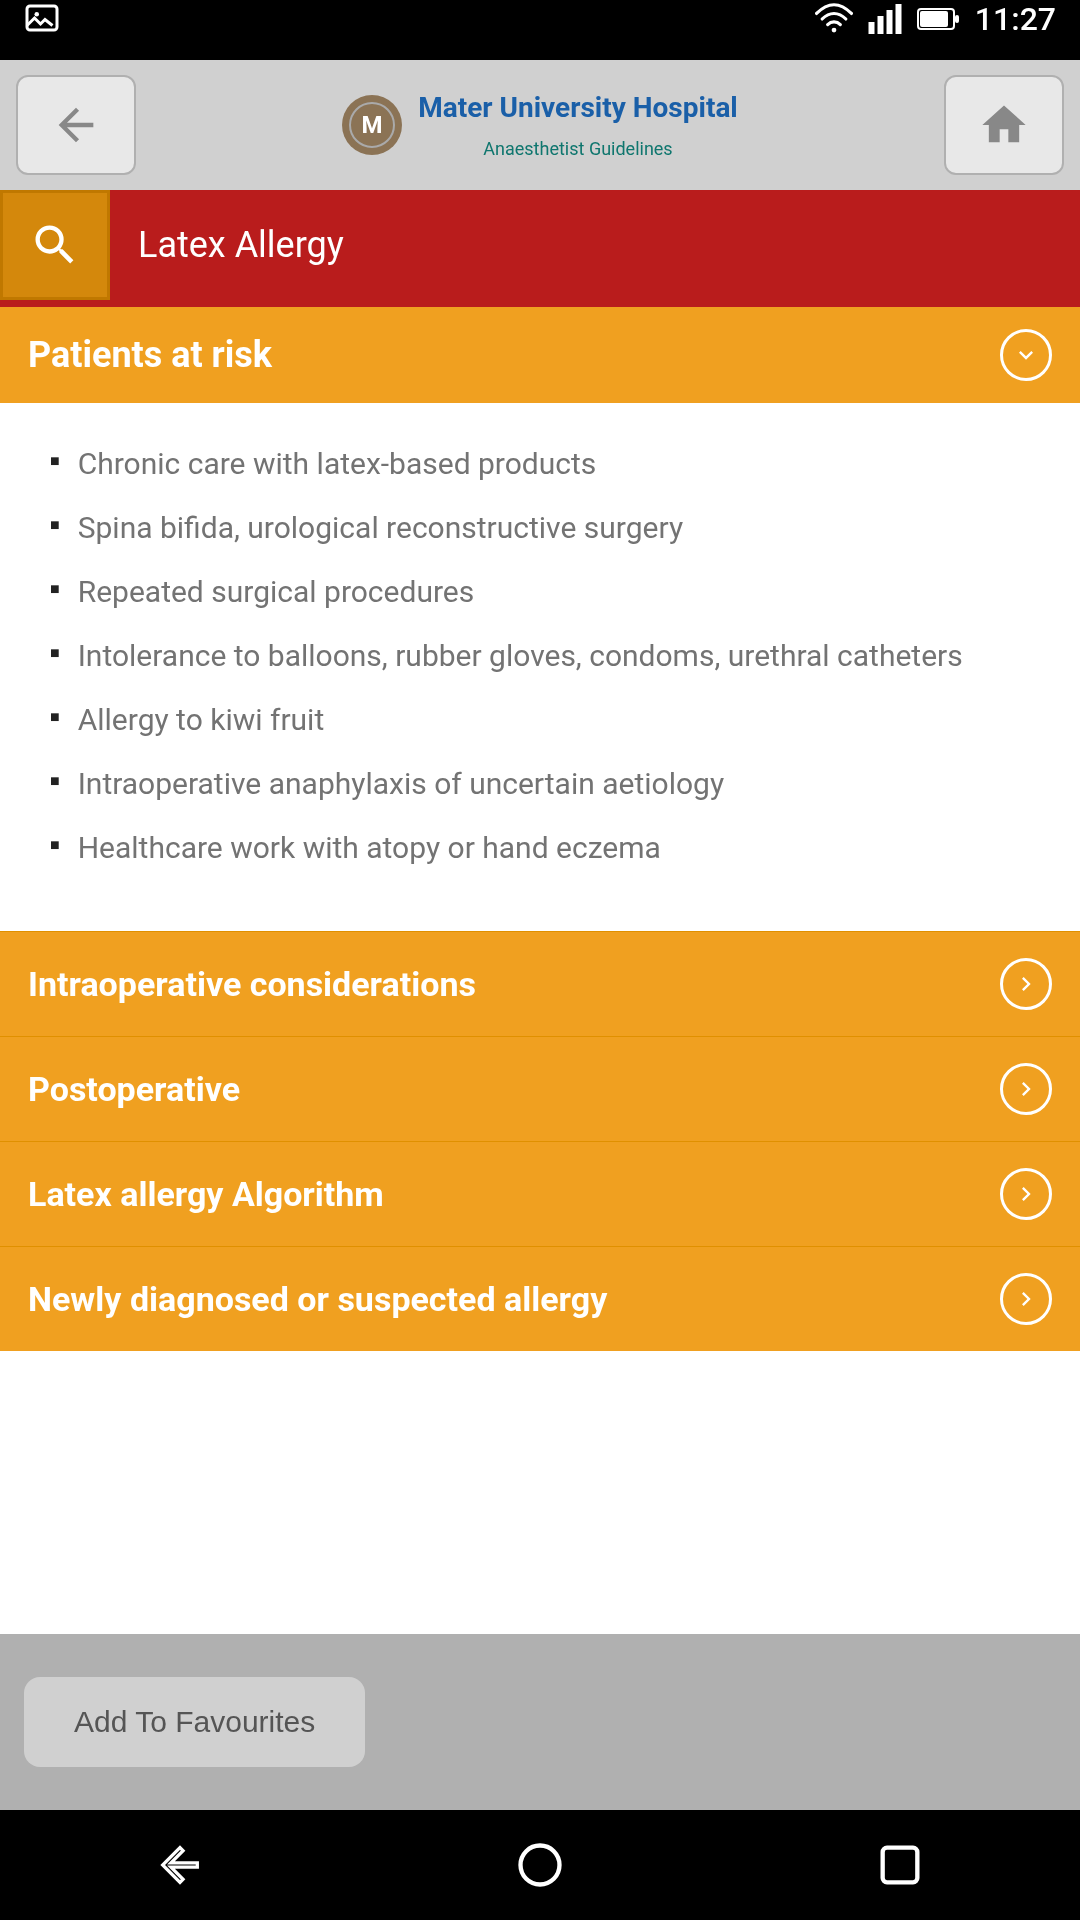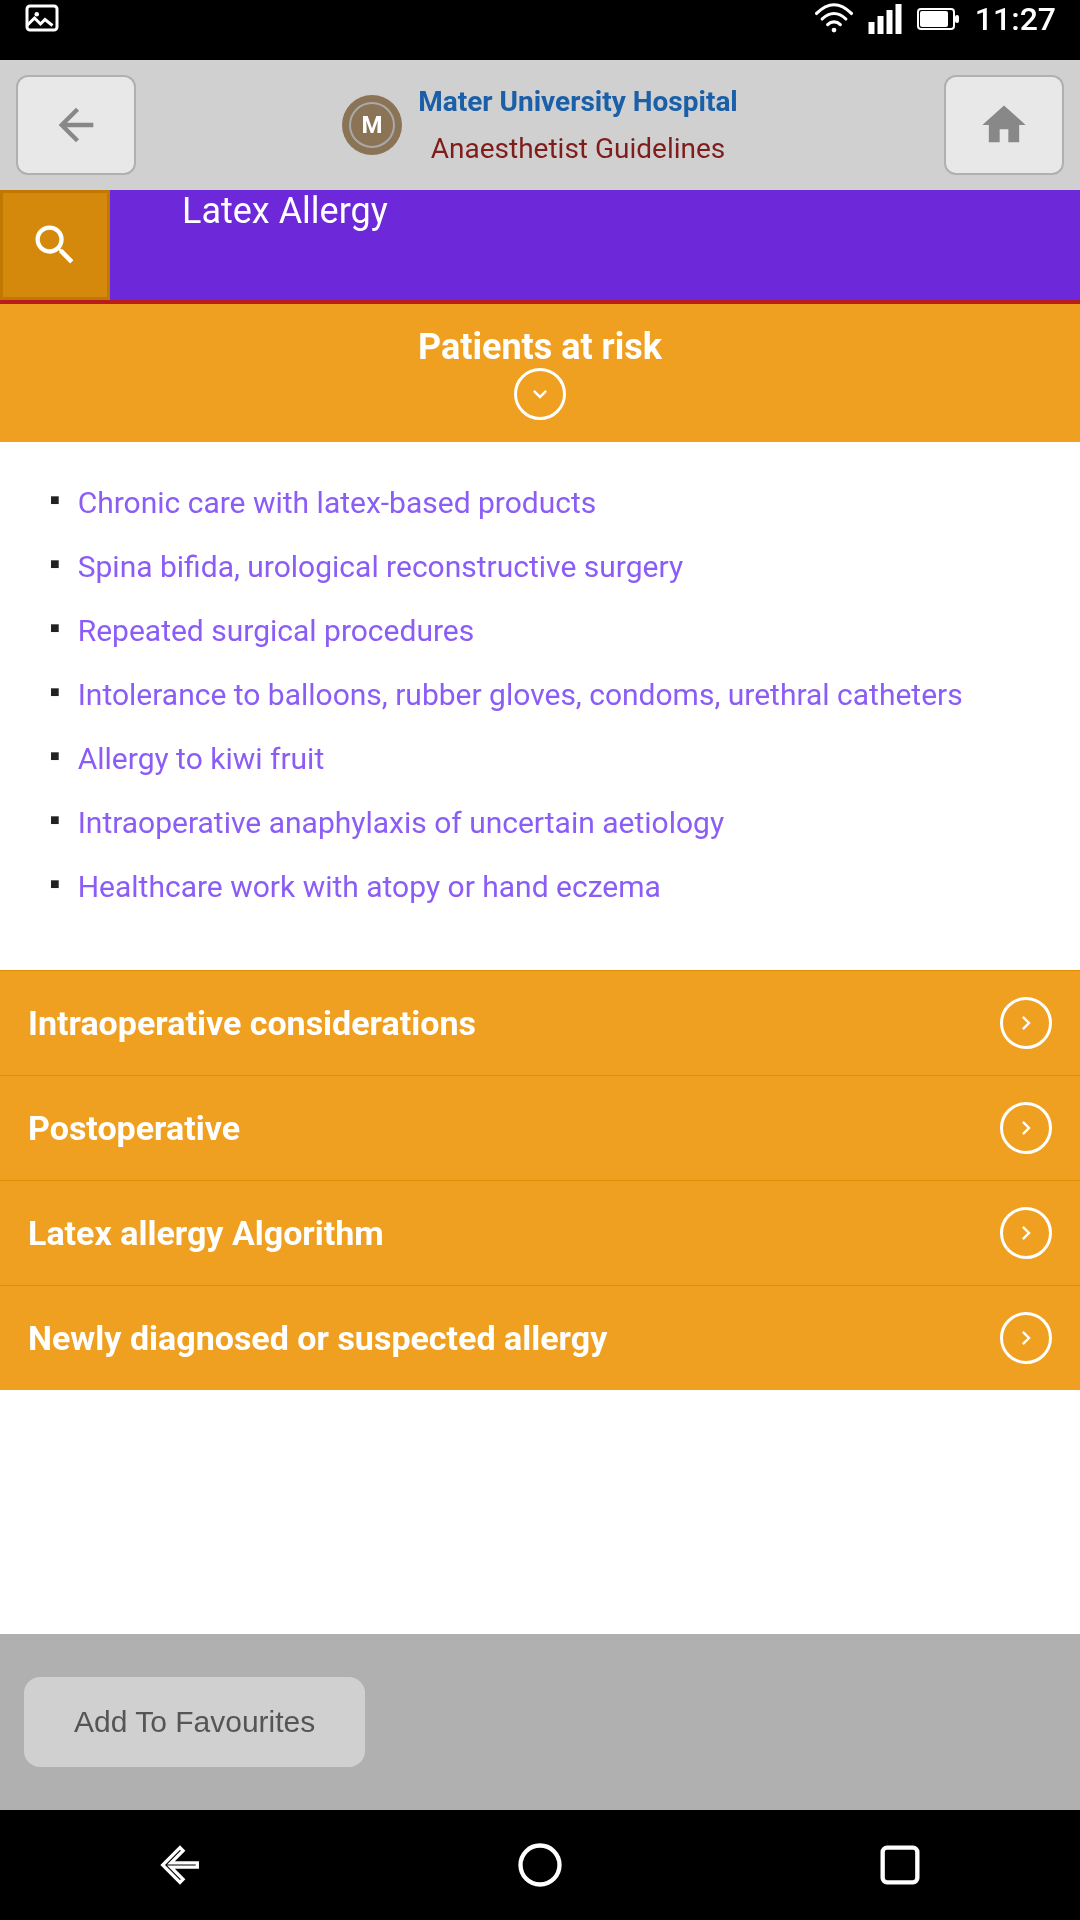--- a/index.html
+++ b/index.html
@@ -100,32 +100,31 @@
       gap: 14px;
     }
 
     .nav-title-main {
       color: #1a5fa8;
       font-size: 28px;
       font-weight: bold;
     }
 
     .nav-title-sub {
-      color: #7f1d1d;
-      font-size: 28px;
+      color: #0f766e;
+      font-size: 18px;
     }
 
     
     .search-bar {
-      background: #6d28d9;
+      background: #b91c1c;
       height: 110px;
       display: flex;
-      align-items: flex-start;
-      flex-shrink: 0;
-      gap: 44px;
+      align-items: center;
+      flex-shrink: 0;
     }
 
     .search-btn {
       width: 110px;
       height: 110px;
       background: #d4880c;
       border: 3px solid #c07800;
       display: flex;
       align-items: center;
       justify-content: center;
@@ -146,24 +145,23 @@
       padding-left: 28px;
     }
 
     
     .section-header {
       background: #f0a020;
       padding: 22px 28px;
       display: flex;
       align-items: center;
       justify-content: space-between;
-      border-top: 4px solid #b91c1c;
-      cursor: pointer;
-      flex-shrink: 0;
-      flex-direction: column;
+      border-top: 7px solid #b91c1c;
+      cursor: pointer;
+      flex-shrink: 0;
     }
 
     .section-header-title {
       color: white;
       font-size: 36px;
       font-weight: bold;
     }
 
     .section-chevron {
       width: 52px;
@@ -192,21 +190,21 @@
       list-style: none;
       padding: 0;
     }
 
     .bullet-list li {
       display: flex;
       align-items: flex-start;
       gap: 18px;
       margin-bottom: 22px;
       font-size: 30px;
-      color: #8b5cf6;
+      color: #737373;
       line-height: 1.4;
       text-align: right;
     }
 
     .bullet-list li::before {
       content: '■';
       font-size: 16px;
       color: #222;
       margin-top: 7px;
       flex-shrink: 0;

